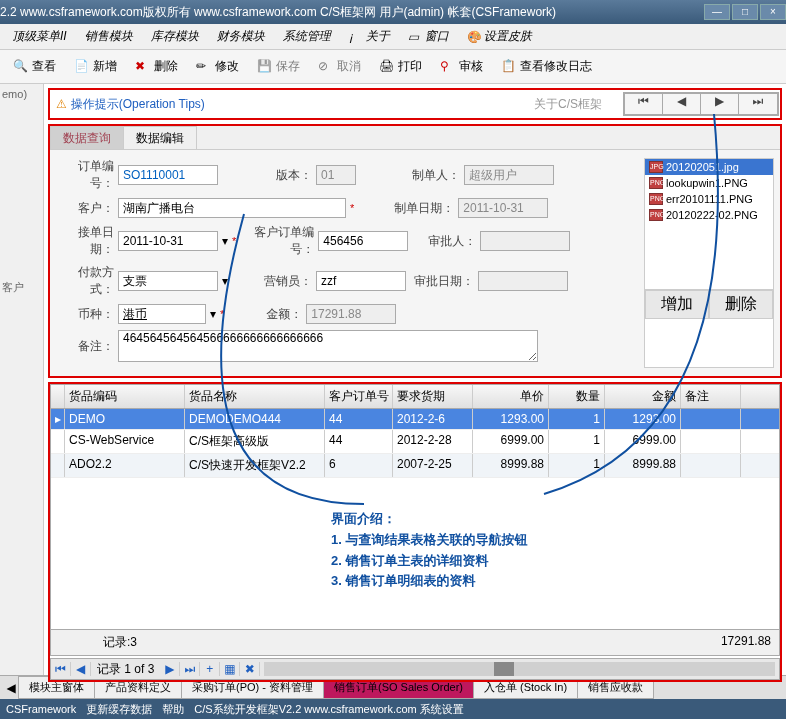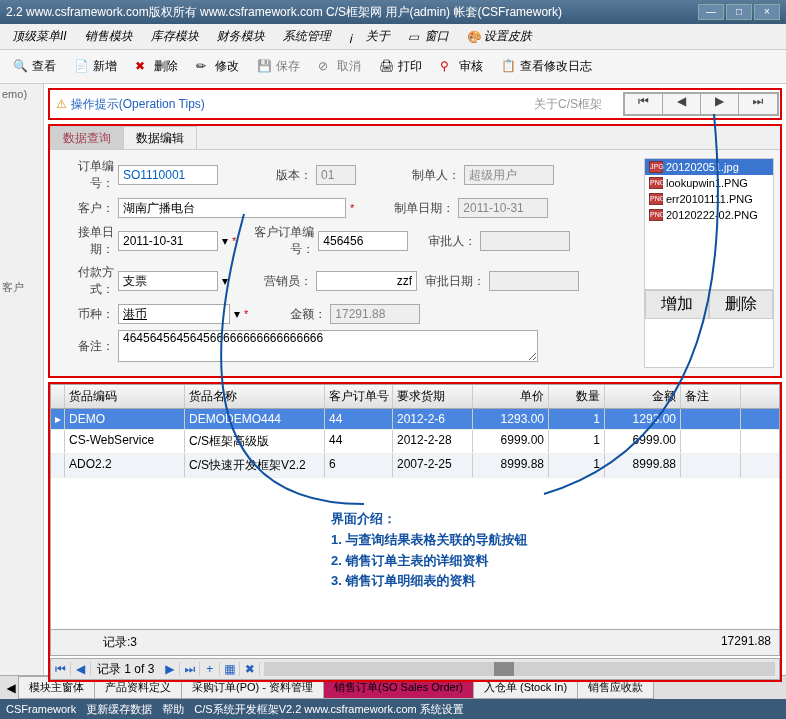--- a/index.html
+++ b/index.html
@@ -1,18 +1,18 @@
 <!DOCTYPE html>
 <html><head>
 <meta charset="utf-8">
 <style>
 * { box-sizing: border-box; margin: 0; padding: 0; font-family: "Microsoft YaHei", Arial, sans-serif; }
 body { background: #e8e8e8; width: 786px; height: 719px; overflow: hidden; font-size: 12px; }
 
-.titlebar { background: linear-gradient(#5a7a9a,#3a5a7a); color: #fff; height: 24px; display: flex; align-items: center; padding: 0 6px; font-size: 12px; }
+.titlebar { background: linear-gradient(#5a7a9a,#3a5a7a); color: #fff; height: 24px; display: flex; align-items: center; padding: 0 0; font-size: 12px; }
 .titlebar-text { flex: 1; white-space: nowrap; overflow: hidden; }
 .win-btns { display: flex; gap: 2px; }
 .win-btn { width: 26px; height: 16px; background: #6a8aaa; border: 1px solid #8aa; color: #fff; text-align: center; line-height: 14px; font-size: 10px; cursor: pointer; }
 
 .menubar { background: #f0f0f0; border-bottom: 1px solid #ccc; height: 26px; display: flex; align-items: center; padding: 0 4px; gap: 2px; }
 .menu-item { padding: 2px 8px; cursor: pointer; display: flex; align-items: center; gap: 3px; font-style: italic; }
 .mi-icon { width: 14px; height: 14px; display: inline-block; }
 
 .toolbar { background: #f5f5f5; border-bottom: 1px solid #ccc; height: 34px; display: flex; align-items: center; padding: 0 6px; gap: 4px; }
 .tb-btn { display: flex; align-items: center; gap: 3px; padding: 3px 6px; cursor: pointer; border: 1px solid transparent; }
@@ -221,27 +221,27 @@
             <span class="form-label" style="width:74px">客户订单编号：</span>
             <input class="form-input" style="width: 90px;" value="456456">
             <span class="form-label" style="width:64px">审批人：</span>
             <input class="form-input ro" style="width: 90px;" value="">
           </div>
           <div class="form-row">
             <span class="form-label">付款方式：</span>
             <input class="form-input" style="width: 100px;" value="支票">
               <span>▾</span>
             <span class="form-label" style="width:80px">营销员：</span>
-            <input class="form-input" style="width: 101px; text-align: right;" value="zzf">
+            <input class="form-input" style="width: 90px;" value="zzf">
             <span class="form-label" style="width:64px">审批日期：</span>
             <input class="form-input ro" style="width: 90px;" value="">
           </div>
           <div class="form-row">
             <span class="form-label">币种：</span>
-            <input class="form-input" style="width: 112px; text-decoration: underline;" value="港币">
+            <input class="form-input" style="width: 88px; text-decoration: underline;" value="港币">
               <span>▾</span>
               <span class="req">*</span>
             <span class="form-label" style="width:74px">金额：</span>
             <input class="form-input ro" style="width: 90px;" value="17291.88">
           </div>
           <div class="form-row">
             <span class="form-label">备注：</span>
             <textarea class="form-input" style="width: 420px; height: 32px;">464564564564566666666666666666</textarea>
           </div>
         </div>

